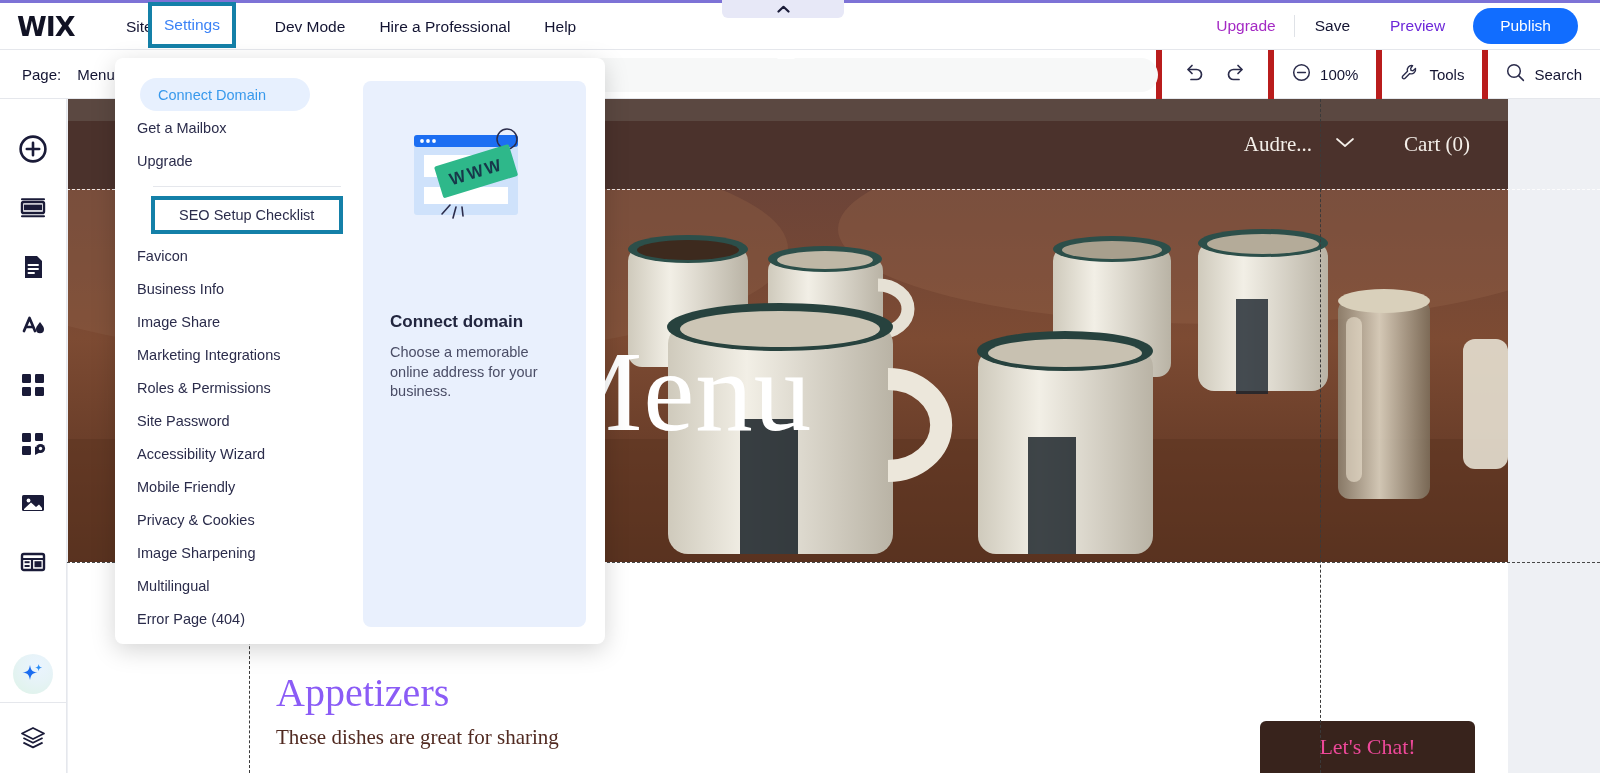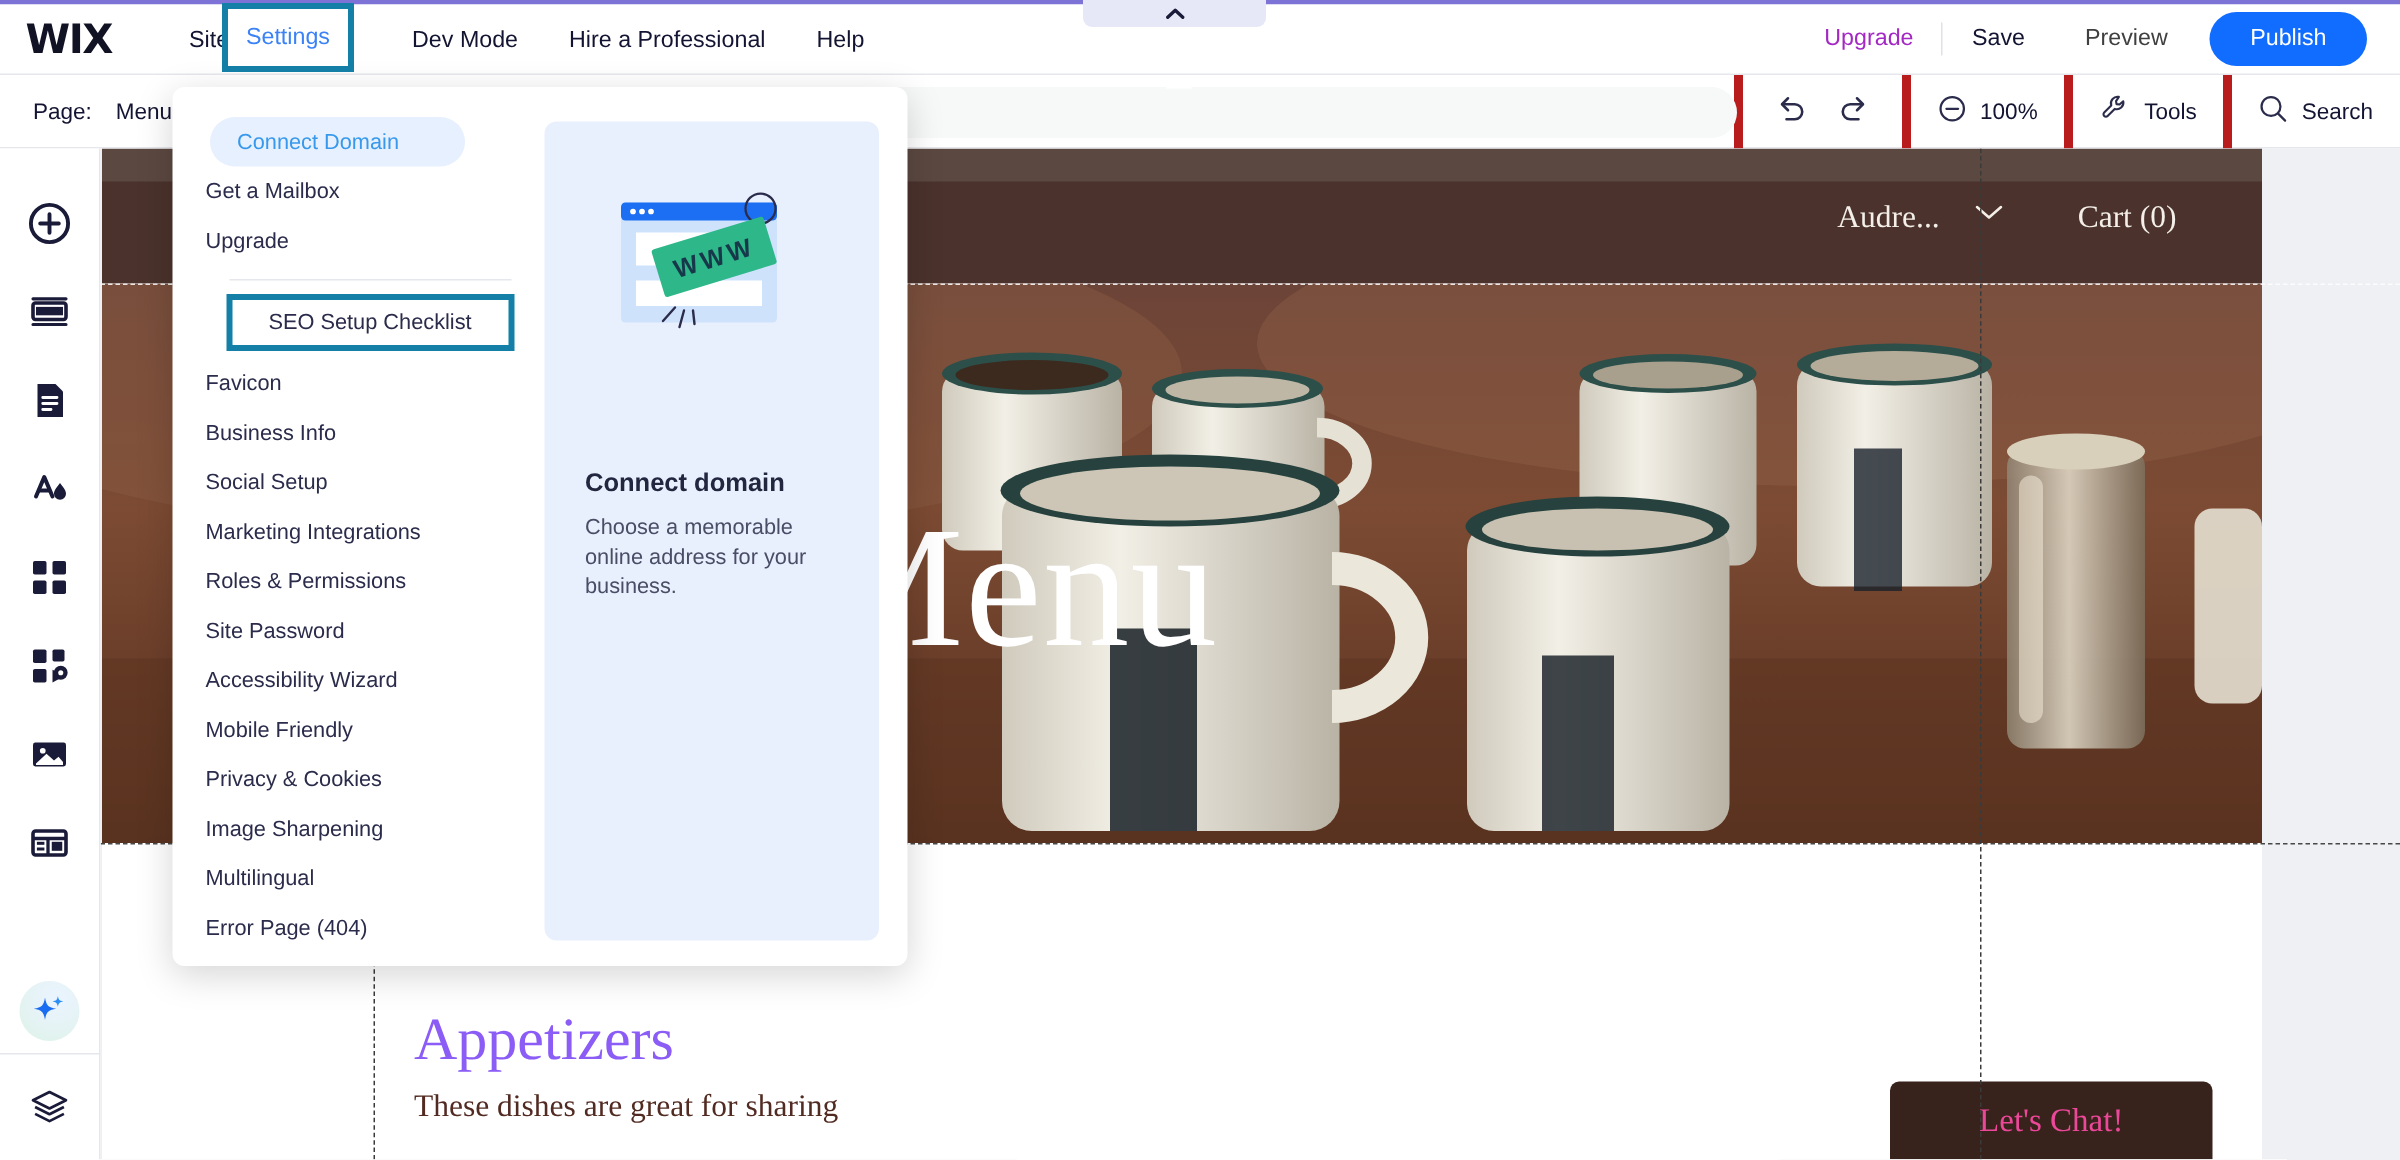--- a/index.html
+++ b/index.html
@@ -42,21 +42,21 @@
 
   .topbar-right {
     margin-left: auto; display: flex; align-items: center;
     padding-right: 22px; gap: 0;
   }
   .link-upgrade {
     color: #a429c4; font-size: 15.5px; padding: 0 18px; cursor: pointer;
   }
   .vsep { width: 1px; height: 22px; background: #dfe2e7; }
   .link-save { color: #131432; font-size: 15.5px; padding: 0 20px; cursor: pointer; }
-  .link-preview { color: #404040; font-size: 15.5px; padding: 0 20px; cursor: pointer; }
+  .link-preview { color: #6d28d9; font-size: 15.5px; padding: 0 20px; cursor: pointer; }
   .btn-publish {
     background: #116dff; color: #fff; font-size: 15.5px;
     border-radius: 20px; padding: 9px 27px; margin-left: 8px; cursor: pointer;
     border: none;
   }
 
   
   .collapse-tab {
     position: absolute; top: 0px; left: 722px; width: 122px; height: 18px;
     background: #e7e8f7; border-radius: 0 0 6px 6px;
@@ -124,21 +124,21 @@
   .site-headerstrip {
     position: absolute; top: 0; left: 0; width: 1440px; height: 90px;
     background: #4b322c;
   }
   .site-headerstrip .topmask {
     position: absolute; top: 0; left: 0; width: 1440px; height: 22px;
     background: #5b4841;
   }
   .hdr-nav {
     position: absolute; right: 0; top: 0; height: 90px;
-    display: flex; align-items: center; padding-right: 57px; gap: 0;
+    display: flex; align-items: center; padding-right: 38px; gap: 0;
   }
   .hdr-link {
     color: #f4efe9; font-family: "Liberation Serif", serif;
     font-size: 21px; cursor: pointer;
   }
   .hdr-caret { margin: 0 26px 0 22px; cursor: pointer; }
   .hdr-cart {
     color: #f4efe9; font-family: "Liberation Serif", serif;
     font-size: 21px; margin-left: 22px; cursor: pointer;
   }
@@ -533,21 +533,21 @@
       </div>
 
       <div style="height:5px"></div>
       <div class="dd-item">
           <span>Favicon</span>
         </div>
       <div class="dd-item">
           <span>Business Info</span>
         </div>
       <div class="dd-item">
-          <span>Social Setup</span>
+          <span>Image Share</span>
         </div>
       <div class="dd-item">
           <span>Marketing Integrations</span>
         </div>
       <div class="dd-item">
           <span>Roles &amp; Permissions</span>
         </div>
       <div class="dd-item">
           <span>Site Password</span>
         </div>

